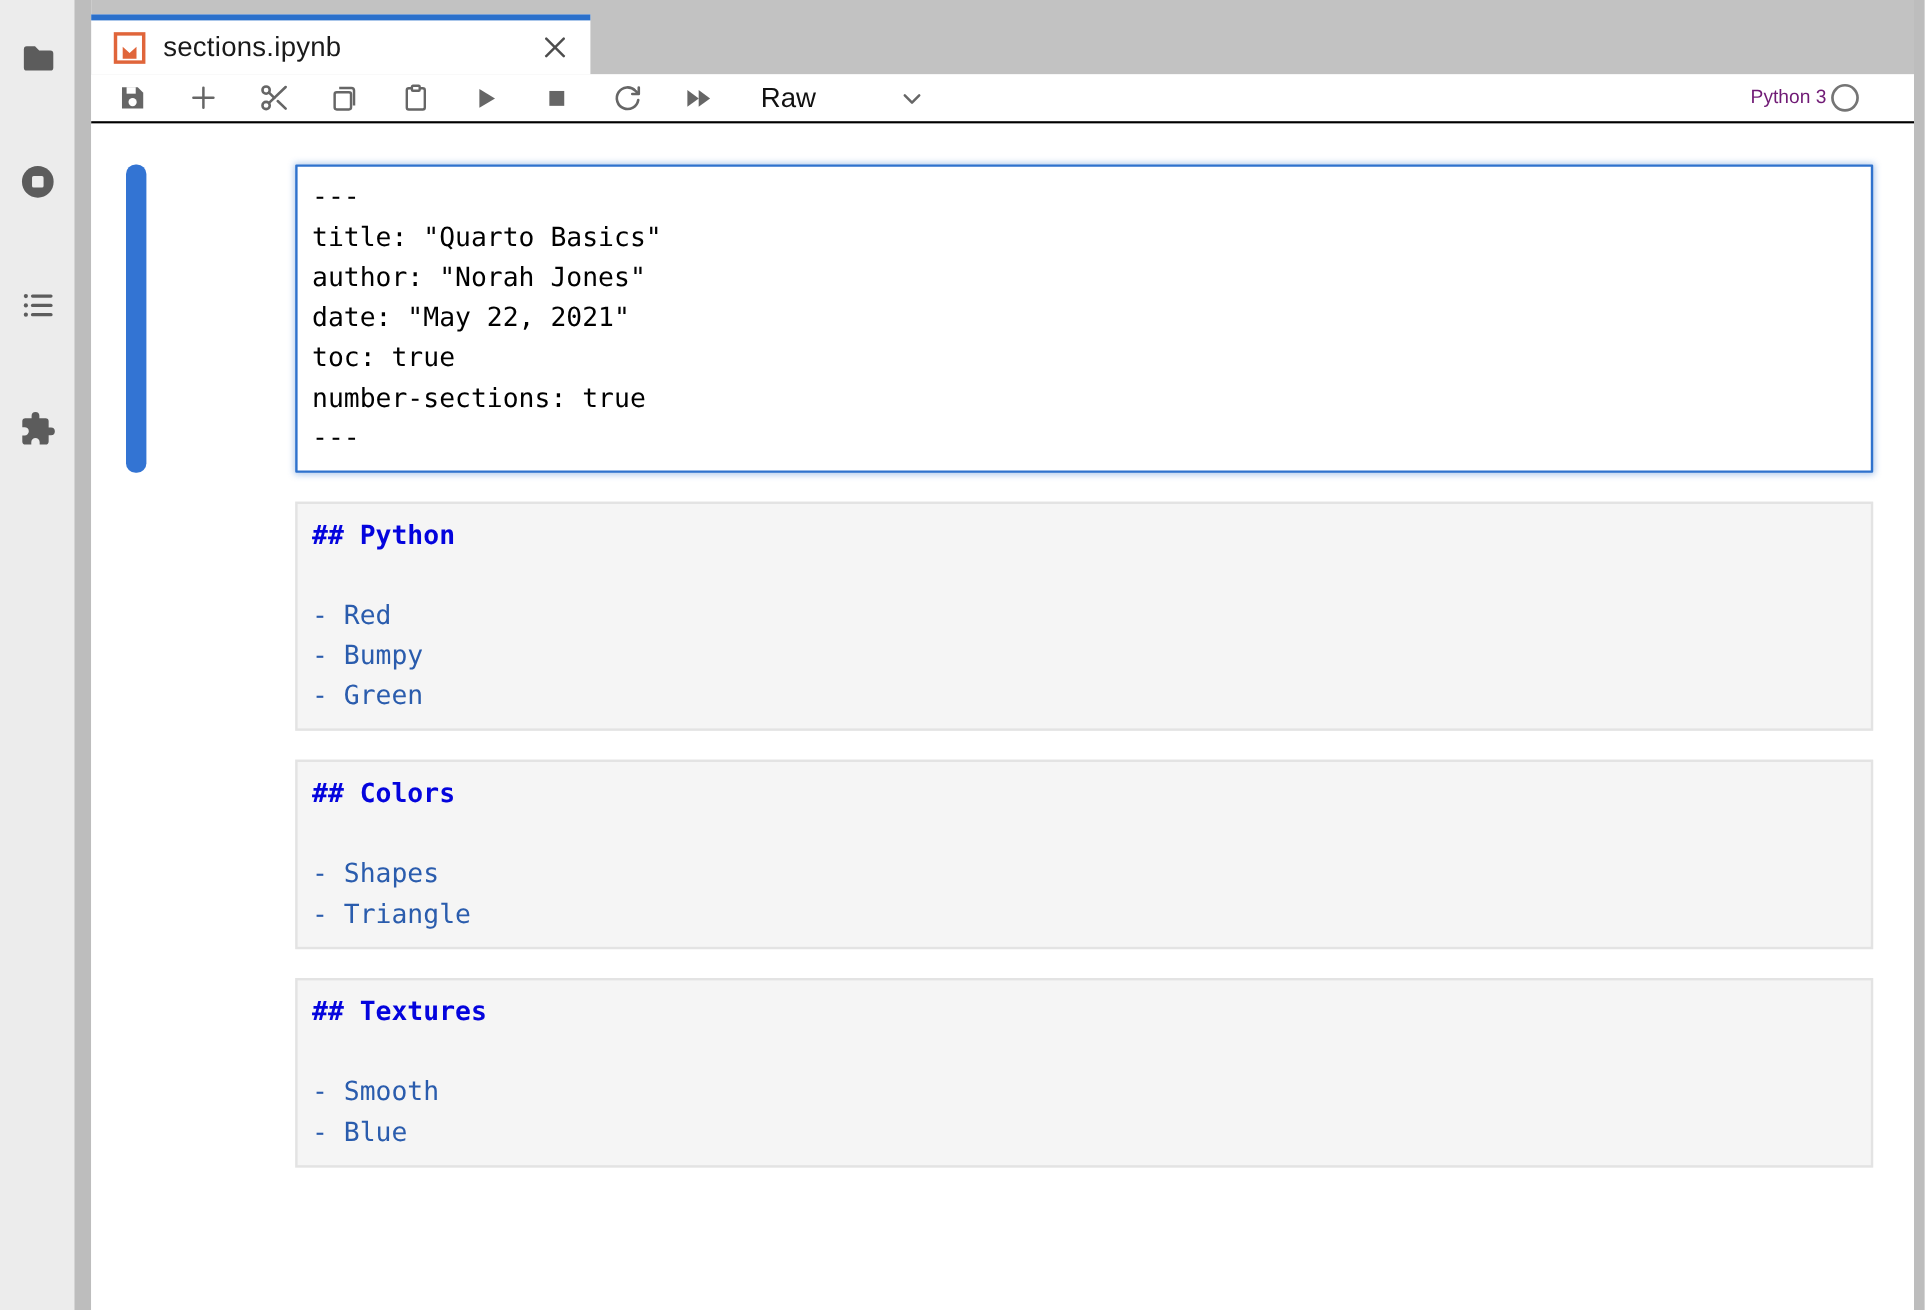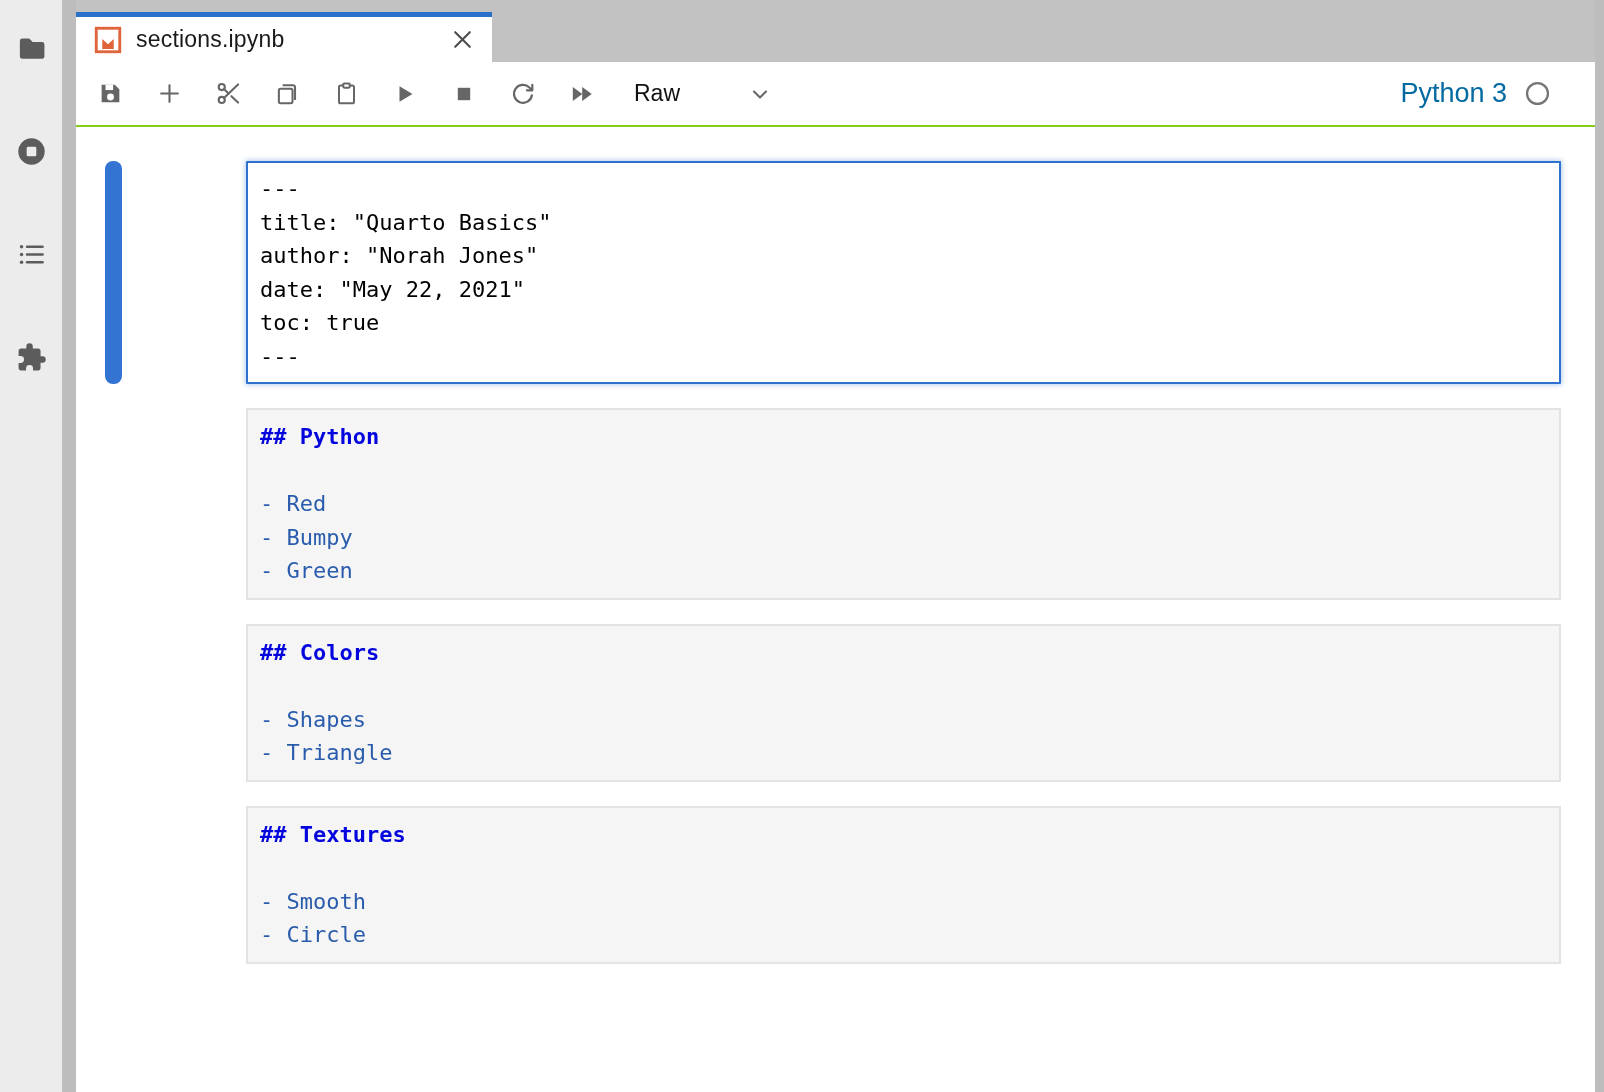--- a/index.html
+++ b/index.html
@@ -23,28 +23,28 @@
   
   .main{flex:1;display:flex;flex-direction:column;min-width:0;}
 
   
   .tabbar{height:62px;background:#c2c2c2;display:flex;align-items:flex-end;flex-shrink:0;}
   .tab{height:50px;width:416px;background:#fff;border-top:5px solid var(--accent);display:flex;align-items:center;padding:0 17px;gap:13px;}
   .tab-label{font-size:23px;color:#1a1a1a;flex:1;letter-spacing:.2px;}
   .tab-close{width:26px;height:26px;display:flex;align-items:center;justify-content:center;cursor:pointer;}
 
   
-  .toolbar{height:65px;background:#fff;border-bottom:2px solid #84cc16;display:flex;align-items:center;padding-left:21px;flex-shrink:0;}
+  .toolbar{height:41px;background:#fff;border-bottom:2px solid #000000;display:flex;align-items:center;padding-left:21px;flex-shrink:0;}
   .tbtn{width:26px;height:26px;margin-right:33px;display:flex;align-items:center;justify-content:center;cursor:pointer;flex-shrink:0;}
   .celltype{display:flex;align-items:center;cursor:pointer;margin-left:6px;}
   .celltype-label{font-size:23px;color:#111;}
   .celltype-chevron{margin-left:68px;width:24px;height:24px;}
   .tb-spacer{flex:1;}
   .kernel{display:flex;align-items:center;margin-right:44px;cursor:pointer;}
-  .kernel-label{font-size:27px;color:#0369a1;margin-right:17px;}
+  .kernel-label{font-size:16px;color:#701a75;margin-right:2px;}
 
   
   .notebook{flex:1;background:#fff;padding-top:34px;overflow:hidden;}
   .cell{display:flex;padding-left:29px;margin-bottom:24px;}
   .collapser{width:17px;border-radius:8px;background:transparent;flex-shrink:0;cursor:pointer;}
   .cell.active .collapser{background:#3374d3;}
   .prompt-gap{width:124px;flex-shrink:0;}
   .editor{flex:1;margin-right:34px;font-family:"DejaVu Sans Mono","Liberation Mono",monospace;font-size:22px;line-height:33.5px;color:#000;}
   .editor.raw{background:#fff;border:2px solid #2f72cd;border-radius:1px;box-shadow:0 0 5px 1px rgba(43,112,203,.35);padding:9px 12px;}
   .editor.md{background:#f5f5f5;border:2px solid #e3e3e3;padding:10px 12px;}
@@ -216,20 +216,21 @@
 
       <div class="cell active">
         <div class="collapser"></div>
         <div class="prompt-gap"></div>
         <div class="editor raw">
           <div class="line">---</div>
           <div class="line">title: "Quarto Basics"</div>
           <div class="line">author: "Norah Jones"</div>
           <div class="line">date: "May 22, 2021"</div>
           <div class="line">toc: true</div>
+          <div class="line">number-sections: true</div>
           <div class="line">---</div>
         </div>
       </div>
 
       <div class="cell">
         <div class="collapser"></div>
         <div class="prompt-gap"></div>
         <div class="editor md">
           <div class="line md-header">## Python</div>
           <div class="line"></div>
@@ -250,21 +251,21 @@
         </div>
       </div>
 
       <div class="cell">
         <div class="collapser"></div>
         <div class="prompt-gap"></div>
         <div class="editor md">
           <div class="line md-header">## Textures</div>
           <div class="line"></div>
           <div class="line md-item">- Smooth</div>
-          <div class="line md-item">- Circle</div>
+          <div class="line md-item">- Blue</div>
         </div>
       </div>
 
     </div>
   </div>
 
   <div class="right-strip"></div>
 </div>
 
 </body></html>

